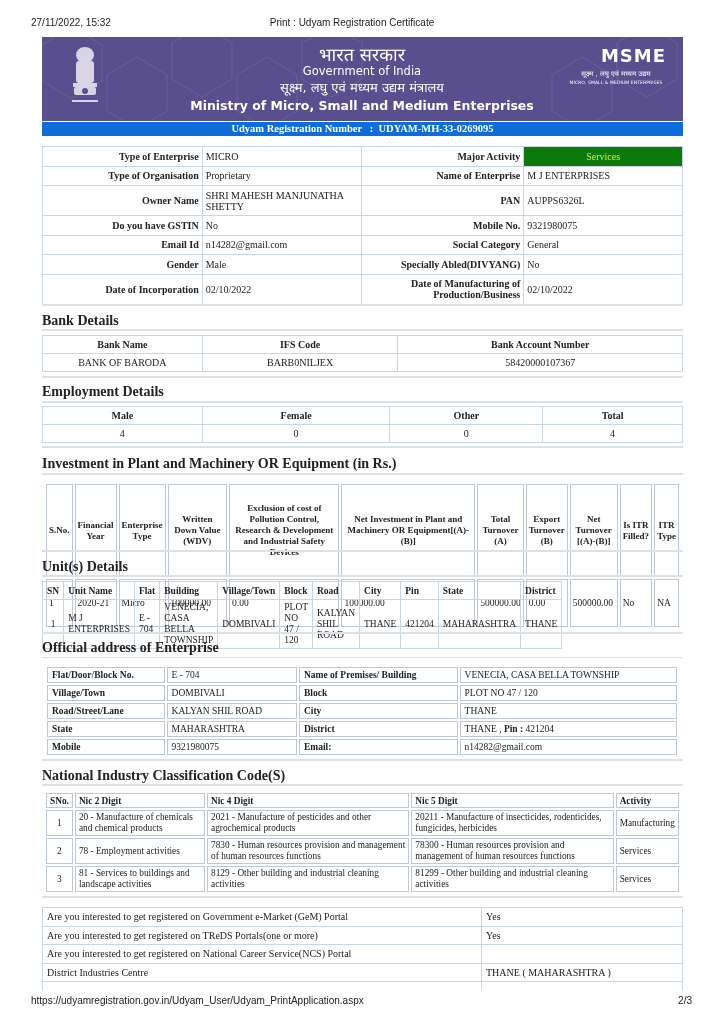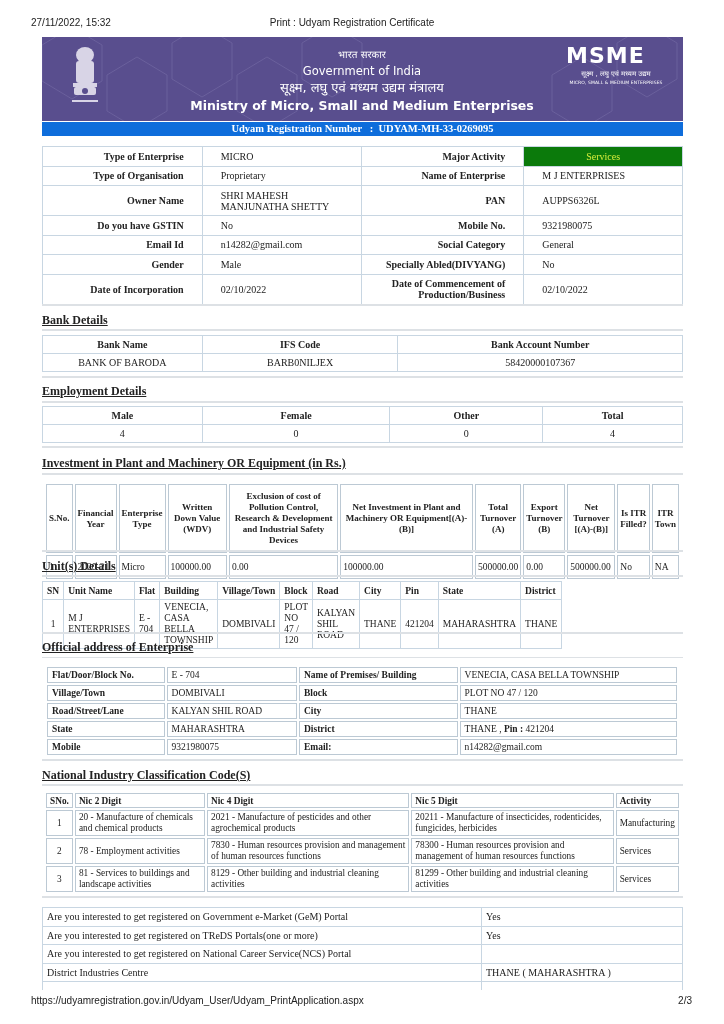--- a/index.html
+++ b/index.html
@@ -11,48 +11,48 @@
   .print-head .ptitle { position: absolute; left: 0; width: 704px; text-align: center; }
 
   .print-foot { position: absolute; top: 995px; left: 0; width: 724px; font-family: "Liberation Sans", sans-serif; font-size: 10px; color: #222; }
   .print-foot .url { position: absolute; left: 31px; }
   .print-foot .page { position: absolute; right: 32px; }
 
   .banner { position: absolute; left: 42px; top: 37px; width: 641px; height: 84px; background: #594e8e; overflow: hidden; color: #fff; }
   .banner svg.hex { position: absolute; left: 0; top: 0; }
   .emblem { position: absolute; left: 22px; top: 8px; width: 42px; height: 62px; }
   .banner .center { position: absolute; left: 120px; width: 400px; top: 9px; text-align: center; font-family: "DejaVu Sans", sans-serif; }
-  .banner .hi1 { font-size: 10px; line-height: 17px; }
+  .banner .hi1 { font-size: 18px; line-height: 17px; }
   .banner .en1 { font-size: 11.5px; line-height: 16px; }
   .banner .hi2 { font-size: 13px; line-height: 18px; }
   .banner .en2 { font-size: 12.5px; line-height: 18px; font-weight: bold; }
   .msme { position: absolute; left: 524px; top: 8px; width: 100px; }
-  .msme .logo-word { font-family: "DejaVu Sans", sans-serif; font-weight: bold; font-size: 22px; letter-spacing: 1px; line-height: 22px; text-align: left; }
+  .msme .logo-word { font-family: "DejaVu Sans", sans-serif; font-weight: bold; font-size: 18px; letter-spacing: 1px; line-height: 22px; text-align: right; }
   .msme .hi { font-size: 7px; text-align: center; line-height: 10px; margin-top: 2px; font-family: "DejaVu Sans", sans-serif; }
   .msme .en { font-size: 4.5px; text-align: center; line-height: 7px; font-family: "DejaVu Sans", sans-serif; letter-spacing: .1px; }
 
   .regbar { position: absolute; left: 42px; top: 122px; width: 641px; height: 14px; background: #0e6ddb; color: #fff; font-weight: bold; font-size: 10.5px; text-align: center; line-height: 14px; }
 
   table { border-collapse: collapse; font-family: "Liberation Serif", serif; font-size: 10px; color: #222; }
   td, th { border: 1px solid #c8d6e2; }
 
   .t-main { position: absolute; left: 42px; top: 146px; width: 641px; }
-  .t-main td { padding: 2px 18px; height: 19.5px; vertical-align: middle; margin-left: 32px; }
+  .t-main td { padding: 2px 3px; height: 19.5px; vertical-align: middle; margin-left: 32px; }
   .t-main td.lbl { text-align: right; font-weight: bold; }
   .t-main td.act { background: #0b7a0b; color: #d8ee3c; text-align: center; }
 
-  .sec-title { position: absolute; left: 42px; font-weight: bold; font-size: 12px; text-decoration: underline; }
+  .sec-title { position: absolute; left: 42px; font-weight: bold; font-size: 14px; }
   .rule { position: absolute; left: 42px; width: 641px; height: 2px; background: #dde1e5; }
 
   .t-simple { position: absolute; left: 42px; width: 641px; }
   .t-simple th, .t-simple td { text-align: center; padding: 2px 3px; height: 18px; }
   .t-simple th { font-weight: bold; }
 
   .t-inv { position: absolute; left: 44px; top: 482px; width: 637px; font-size: 9.5px; border-collapse: separate; border-spacing: 2px; }
-  .t-inv th, .t-inv td { border: 1px solid #bcc9d4; padding: 6px 2px; }
+  .t-inv th, .t-inv td { border: 1px solid #bcc9d4; padding: 18px 2px; }
   .t-inv th { font-weight: bold; text-align: center; font-size: 9px; line-height: 11px; }
   .t-inv td { text-align: left; height: 13px; }
 
   .t-unit { position: absolute; left: 42px; top: 581px; width: 515px; font-size: 9.5px; }
   .t-unit th { text-align: left; font-weight: bold; padding: 3px 4px; height: 18px; }
   .t-unit td { padding: 2px 4px; line-height: 11px; height: 26px; }
 
   .t-addr { position: absolute; left: 45px; top: 665px; width: 634px; font-size: 9.5px; border-collapse: separate; border-spacing: 2px; }
   .t-addr td { border: 1px solid #bcc9d4; padding: 2px 4px; height: 15px; }
   .t-addr td.b { font-weight: bold; }
@@ -156,21 +156,21 @@
     </tr>
     <tr>
       <td class="lbl">Gender</td>
       <td>Male</td>
       <td class="lbl">Specially Abled(DIVYANG)</td>
       <td>No</td>
     </tr>
     <tr>
       <td class="lbl" style="height:30px">Date of Incorporation</td>
       <td>02/10/2022</td>
-      <td class="lbl" style="line-height:11px">Date of Commencement of Production/Business</td>
+      <td class="lbl" style="line-height:11px">Date of Manufacturing of Production/Business</td>
       <td>02/10/2022</td>
     </tr>
   </tbody>
 </table>
 
 <div class="rule" style="top:304px"></div>
 
 <div class="sec-title" style="top:313px">Bank Details</div>
 <div class="rule" style="top:329px"></div>
 <table class="t-simple" style="top:335px">
@@ -245,21 +245,21 @@
       <th>S.No.</th>
       <th>Financial Year</th>
       <th>Enterprise Type</th>
       <th>Written Down Value (WDV)</th>
       <th>Exclusion of cost of Pollution Control, Research &amp; Development and Industrial Safety Devices</th>
       <th>Net Investment in Plant and Machinery OR Equipment[(A)-(B)]</th>
       <th>Total Turnover (A)</th>
       <th>Export Turnover (B)</th>
       <th>Net Turnover [(A)-(B)]</th>
       <th>Is ITR Filled?</th>
-      <th>ITR Town</th>
+      <th>ITR Type</th>
     </tr>
   </thead>
   <tbody>
     <tr>
       <td>1</td>
       <td>2020-21</td>
       <td>Micro</td>
       <td>100000.00</td>
       <td>0.00</td>
       <td>100000.00</td>

